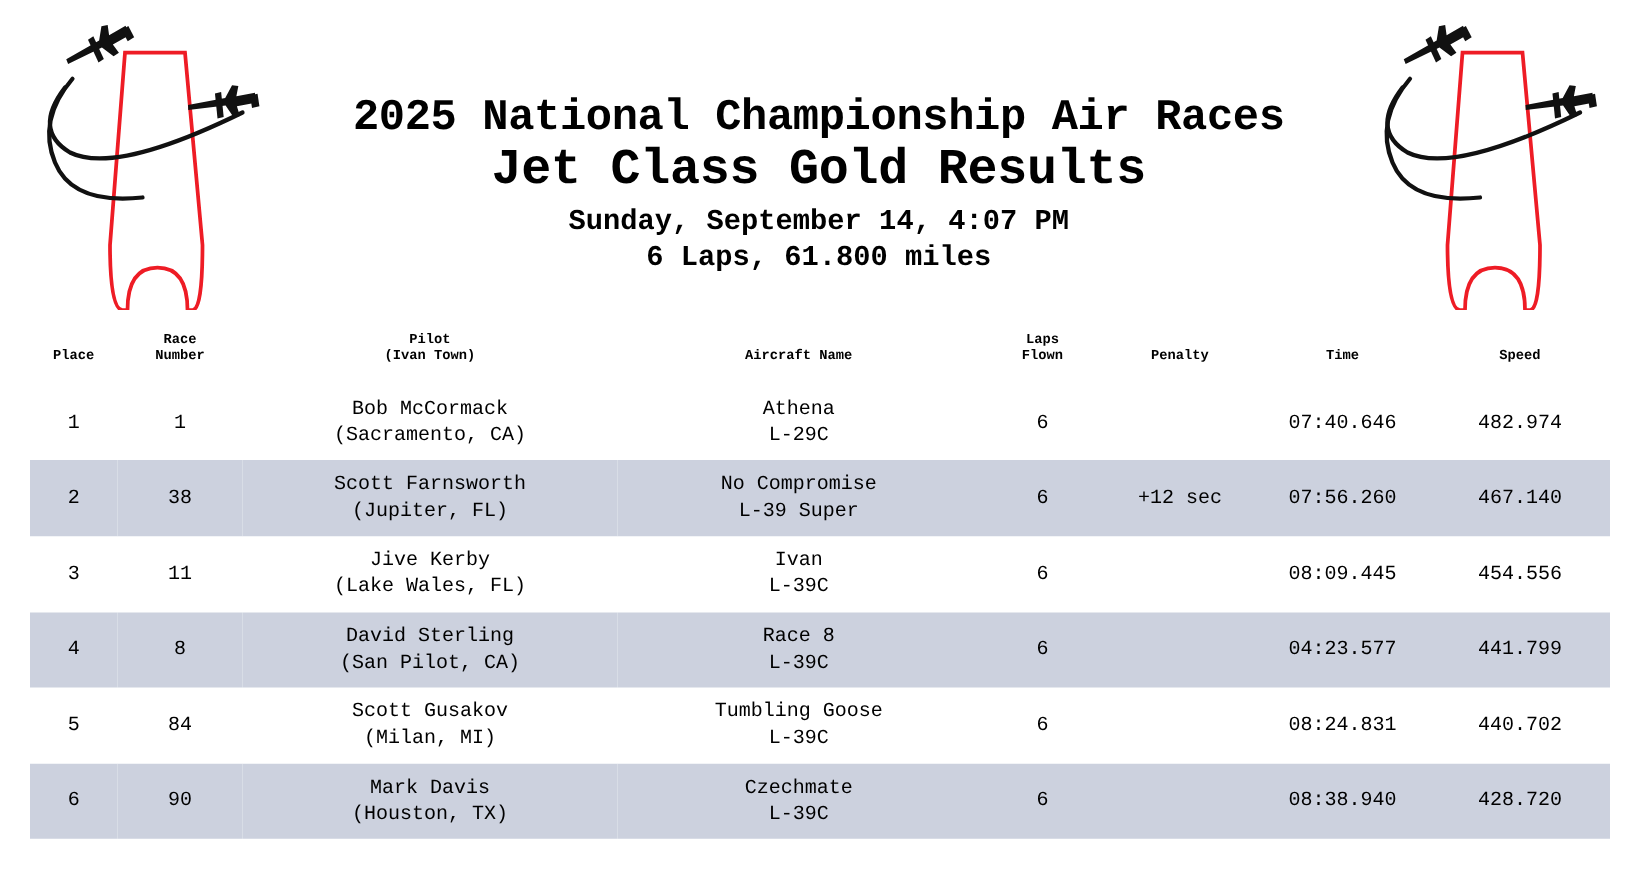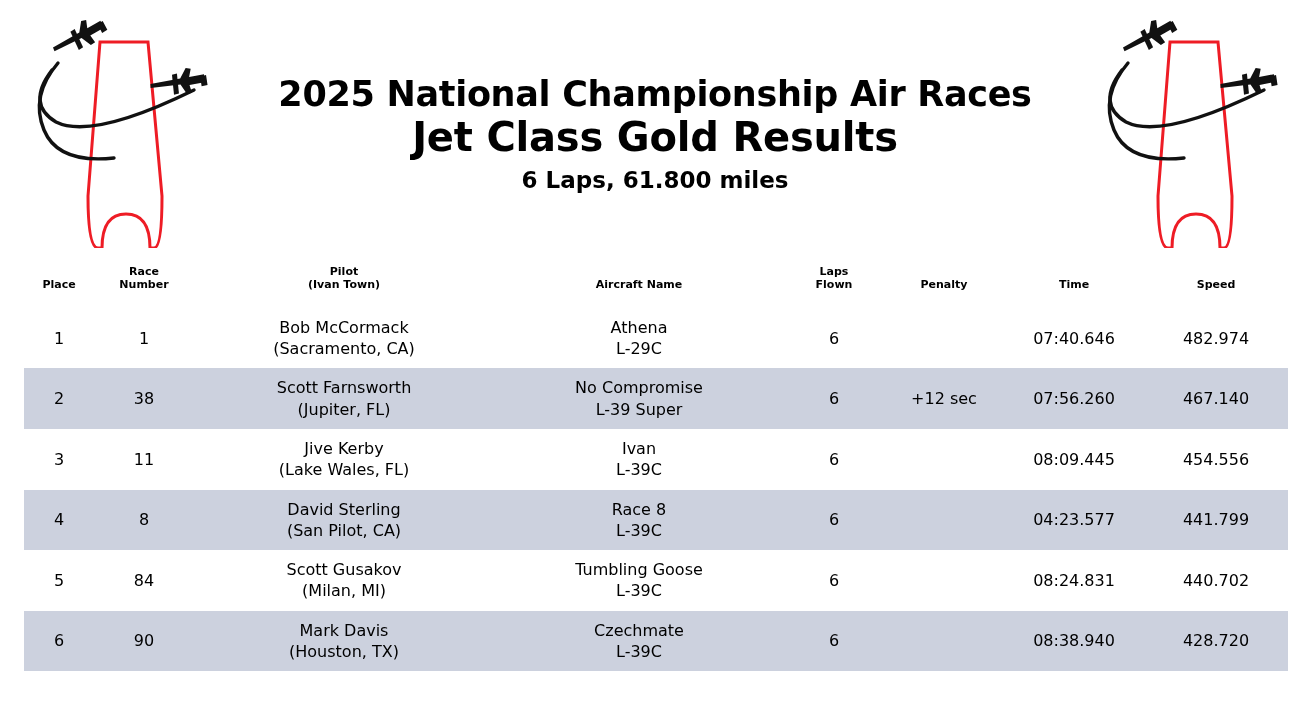--- a/index.html
+++ b/index.html
@@ -4,21 +4,21 @@
 <style>
   * { box-sizing: border-box; }
   html, body {
     margin: 0; padding: 0;
     width: 1310px; height: 701px;
     background: #ffffff;
     font-family: "DejaVu Sans", "Liberation Sans", sans-serif;
     color: #000000;
     overflow: hidden;
   }
-  .page { position: relative; width: 1310px; height: 533px; background:#fff; }
+  .page { position: relative; width: 1310px; height: 533px; background:#fff;font-family:Liberation Mono, monospace; }
 
   
   .logo { position: absolute; top: 18px; width: 200px; height: 230px; }
   .logo-left  { left: 22px; }
   .logo-right { left: 1092px; }
   .logo svg { width: 100%; height: 100%; display:block; }
 
   
   .titleblock {
     position: absolute;
@@ -31,21 +31,21 @@
     white-space: nowrap;
   }
   .title-line2 {
     font-size: 40px; font-weight: bold; letter-spacing: -0.2px;
     margin-top: 3px;
   }
   .title-line3 {
     font-size: 23px; font-weight: bold; margin-top: 7px;
   }
   .title-line4 {
-    font-size: 23px; font-weight: bold; margin-top: 10px;
+    font-size: 23px; font-weight: bold; margin-top: 4px;
   }
 
   
   .results { position: absolute; left: 24px; top: 266px; width: 1264px; }
   table.rt { width: 100%; border-collapse: collapse; table-layout: fixed; }
   table.rt th {
     font-size: 11px; font-weight: bold; text-align: center;
     vertical-align: bottom; padding: 0 0 16px 0; line-height: 1.18;
     white-space: nowrap;
   }
@@ -188,20 +188,21 @@
       </g>
       <g fill="#111" transform="translate(128,58) rotate(-3)">
         <use href="#planeGlyphR"></use>
       </g>
     </svg>
   </div>
 
   <div class="titleblock">
     <div class="title-line1">2025 National Championship Air Races</div>
     <div class="title-line2">Jet Class Gold Results</div>
+    <div class="title-line3">Sunday, September 14, 4:07 PM</div>
     <div class="title-line4">6 Laps, 61.800 miles</div>
   </div>
 
   <div class="results">
     <table class="rt">
       <colgroup>
         <col class="c-place">
           <col class="c-race">
           <col class="c-pilot">
           <col class="c-craft">

